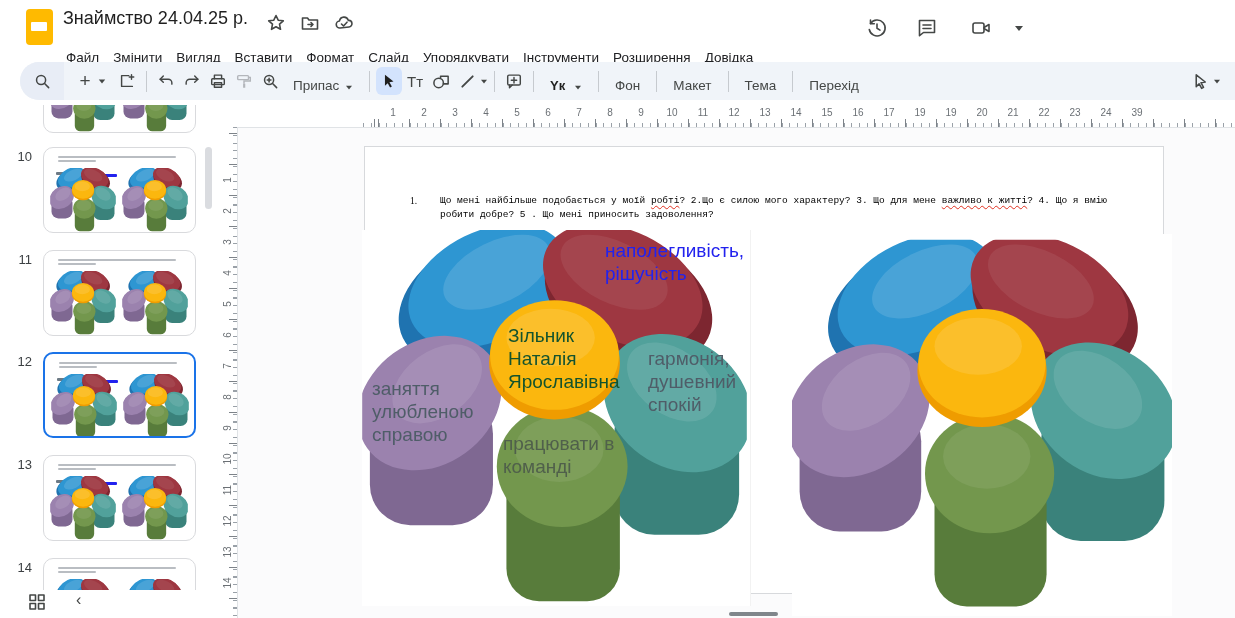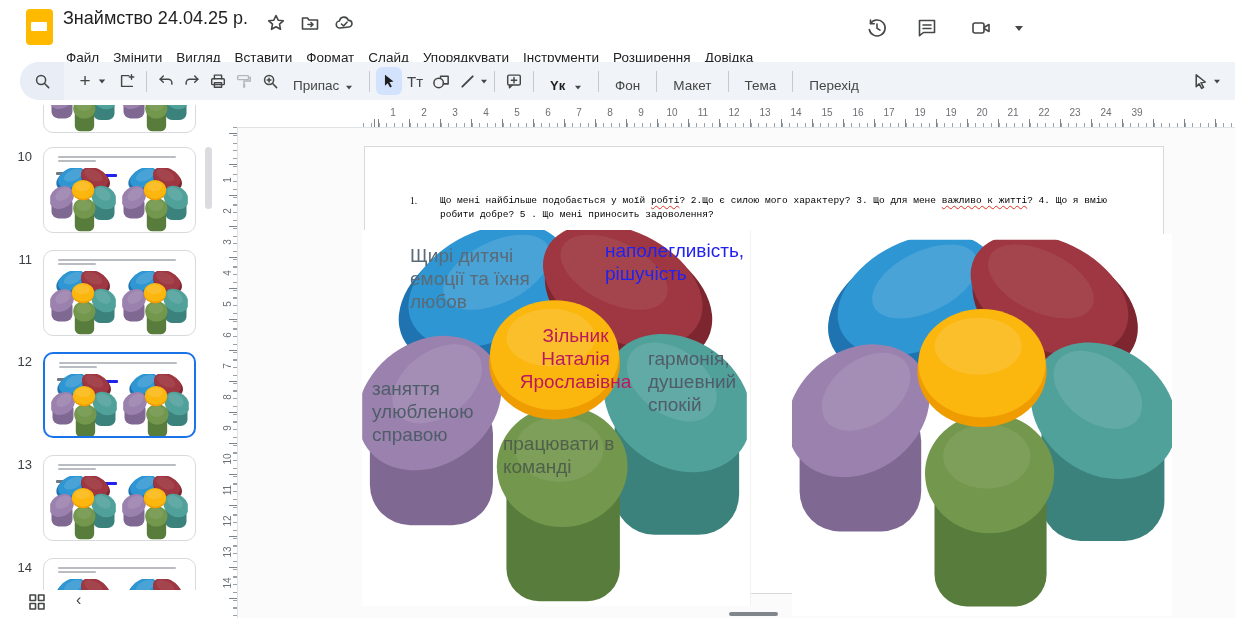--- a/index.html
+++ b/index.html
@@ -427,22 +427,21 @@
         <svg class="flower-svg" style="left:0;top:0;width:385px;height:375px" viewBox="0 0 400 390">
             <use href="#sym-flower"></use>
           </svg>
       </div>
       <div class="photo photo-right">
         <svg class="flower-svg" style="left:0;top:0;width:380px;height:382px" viewBox="0 0 400 390">
             <use href="#sym-flower"></use>
           </svg>
       </div>
 
-    <div class="flower-label lbl-top-left" style="color: rgb(90, 106, 118);">Щирі дитячі емоції та їхня любов</div>
         <div class="flower-label lbl-top-right" style="color: rgb(34, 34, 238);">наполегливість, рішучість</div>
-        <div class="flower-label lbl-center" style="color: #be185d; text-align: center;">Зільник Наталія Ярославівна</div>
+        <div class="flower-label lbl-center" style="color: #14532d;">Зільник Наталія Ярославівна</div>
         <div class="flower-label lbl-right" style="color: rgb(79, 93, 104);">гармонія, душевний спокій</div>
         <div class="flower-label lbl-left" style="color: rgb(79, 93, 104);">заняття улюбленою справою</div>
         <div class="flower-label lbl-bottom" style="color: rgb(80, 96, 75);">працювати в команді</div>
       </div>
     <div class="h-scrollbar"></div>
   </div>
 </div>
 
 </body></html>

